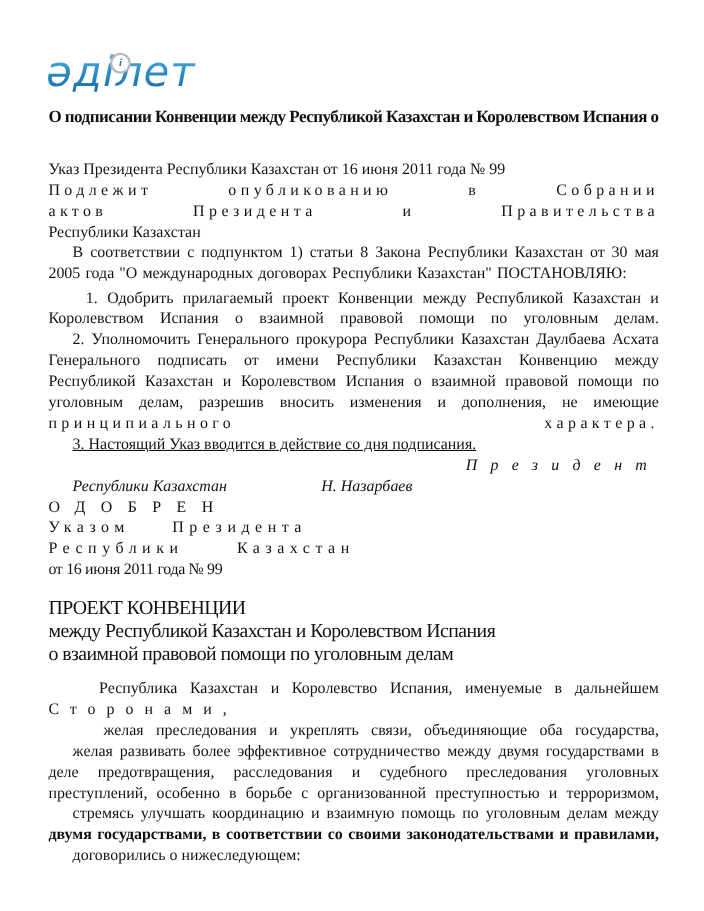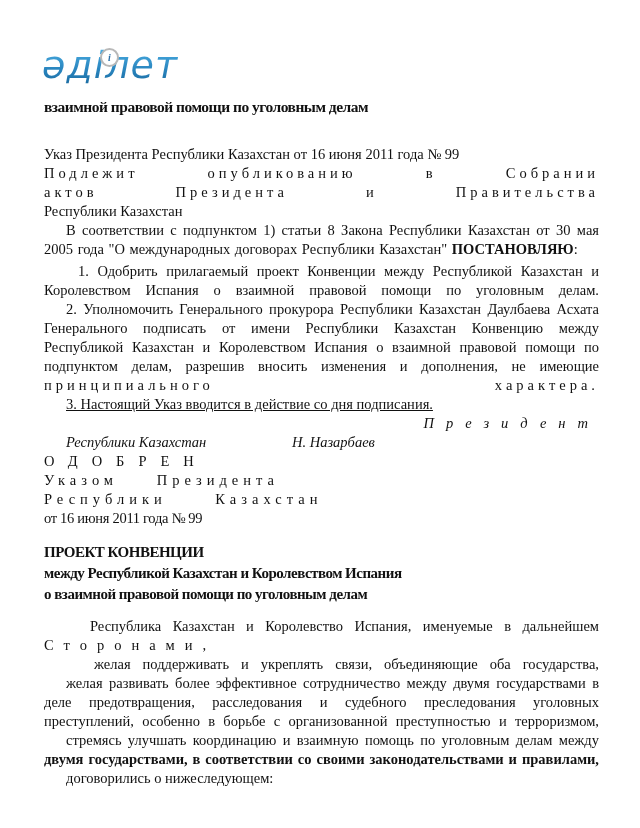--- a/index.html
+++ b/index.html
@@ -14,70 +14,70 @@
                 border: 2px solid #b8b8b8; background: #fff; font-size: 10px; line-height: 15px;
                 text-align: center; color: #2a6fa8; font-style: italic; font-weight: bold;
                 font-family: "Liberation Serif", serif; box-sizing: content-box; }
   .title { position: absolute; left: 44px; top: 96px; width: 560px; font-weight: bold; font-size: 15.5px;
            line-height: 21px; letter-spacing: -0.5px; }
   .p { position: absolute; left: 44px; width: 555px; font-size: 14.5px; line-height: 19px; }
   .justify { text-align: justify; text-align-last: justify; }
   .spaced { letter-spacing: 4px; }
   .ind { text-indent: 22px; }
   .ind2 { text-indent: 46px; }
-  .b { font-weight: bold; }
+  .b { font-weight: normal; }
   .i { font-style: italic; }
-  .h2 { position: absolute; left: 44px; font-weight: bold; font-size: 15px; line-height: 21px; letter-spacing: -0.5px; }
+  .h2 { position: absolute; left: 44px; font-weight: normal; font-size: 18px; line-height: 21px; letter-spacing: -0.5px; }
 </style>
 </head>
 <body>
 
 <div class="logo">
   <span class="logo-text">әділет</span>
   <span class="logo-badge">i</span>
 </div>
 
 <div class="title">
-  <div>взаимной правовой помощи по уголовным делам</div>
+  <div>О подписании Конвенции между Республикой Казахстан и Королевством Испания о</div>
 </div>
 
 <div class="p" style="top:145px;">Указ Президента Республики Казахстан от 16 июня 2011 года № 99</div>
 <div class="p justify spaced" style="top:164px;">Подлежит опубликованию в Собрании</div>
 <div class="p justify spaced" style="top:183px;">актов Президента и Правительства</div>
 <div class="p" style="top:202px;">Республики Казахстан</div>
 
 <div class="p justify ind" style="top:221px;">В соответствии с подпунктом 1) статьи 8 Закона Республики Казахстан от 30 мая</div>
 <div class="p" style="top:240px; word-spacing:1px;">
   <span>2005 года "О международных договорах Республики Казахстан"</span>
   <span class="b">ПОСТАНОВЛЯЮ</span><span>:</span>
 </div>
 
 <div class="p justify" style="top:262px; padding-left:34px; width:521px;">1. Одобрить прилагаемый проект Конвенции между Республикой Казахстан и</div>
 <div class="p justify" style="top:281px;">Королевством Испания о взаимной правовой помощи по уголовным делам.</div>
 <div class="p justify ind" style="top:300px;">2. Уполномочить Генерального прокурора Республики Казахстан Даулбаева Асхата</div>
 <div class="p justify" style="top:319px;">Генерального подписать от имени Республики Казахстан Конвенцию между</div>
 <div class="p justify" style="top:338px;">Республикой Казахстан и Королевством Испания о взаимной правовой помощи по</div>
-<div class="p justify" style="top:357px;">подпунктом делам, разрешив вносить изменения и дополнения, не имеющие</div>
+<div class="p justify" style="top:357px;">уголовным делам, разрешив вносить изменения и дополнения, не имеющие</div>
 <div class="p justify spaced" style="top:376px;">принципиального характера.</div>
 <div class="p ind" style="top:395px;text-decoration:underline;">3. Настоящий Указ вводится в действие со дня подписания.</div>
 
 <div class="p i" style="top:414px; text-align:right; letter-spacing:12px; left:420px; width:180px;">Президент</div>
 <div class="p i" style="top:433px; left:66px; width:200px;">Республики Казахстан</div>
 <div class="p i" style="top:433px; left:292px; width:150px;">Н. Назарбаев</div>
 
 <div class="p" style="top:452px; letter-spacing:14px;">ОДОБРЕН</div>
 <div class="p" style="top:471px; width:300px; word-spacing:30px; letter-spacing:5px;">Указом Президента</div>
 <div class="p" style="top:490px; width:310px; word-spacing:40px; letter-spacing:5px;">Республики Казахстан</div>
 <div class="p" style="top:509px; letter-spacing:-0.3px;">от 16 июня 2011 года № 99</div>
 
 <div class="h2" style="top:542px;">ПРОЕКТ КОНВЕНЦИИ</div>
 <div class="h2" style="top:563px;">между Республикой Казахстан и Королевством Испания</div>
 <div class="h2" style="top:584px;">о взаимной правовой помощи по уголовным делам</div>
 
 <div class="p justify ind2" style="top:617px;">Республика Казахстан и Королевство Испания, именуемые в дальнейшем</div>
 <div class="p" style="top:636px; letter-spacing:10px;">Сторонами,</div>
-<div class="p justify" style="top:655px; padding-left:50px; width:505px;">желая поддерживать и укреплять связи, объединяющие оба государства,</div>
+<div class="p justify" style="top:655px; padding-left:50px; width:505px;">желая преследования и укреплять связи, объединяющие оба государства,</div>
 <div class="p justify ind" style="top:674px;">желая развивать более эффективное сотрудничество между двумя государствами в</div>
 <div class="p justify" style="top:693px;">деле предотвращения, расследования и судебного преследования уголовных</div>
 <div class="p justify" style="top:712px;">преступлений, особенно в борьбе с организованной преступностью и терроризмом,</div>
 <div class="p justify ind" style="top:731px;">стремясь улучшать координацию и взаимную помощь по уголовным делам между</div>
 <div class="p justify" style="top:750px;font-weight:bold;">двумя государствами, в соответствии со своими законодательствами и правилами,</div>
 <div class="p ind" style="top:769px;">договорились о нижеследующем:</div>
 
 </body></html>

